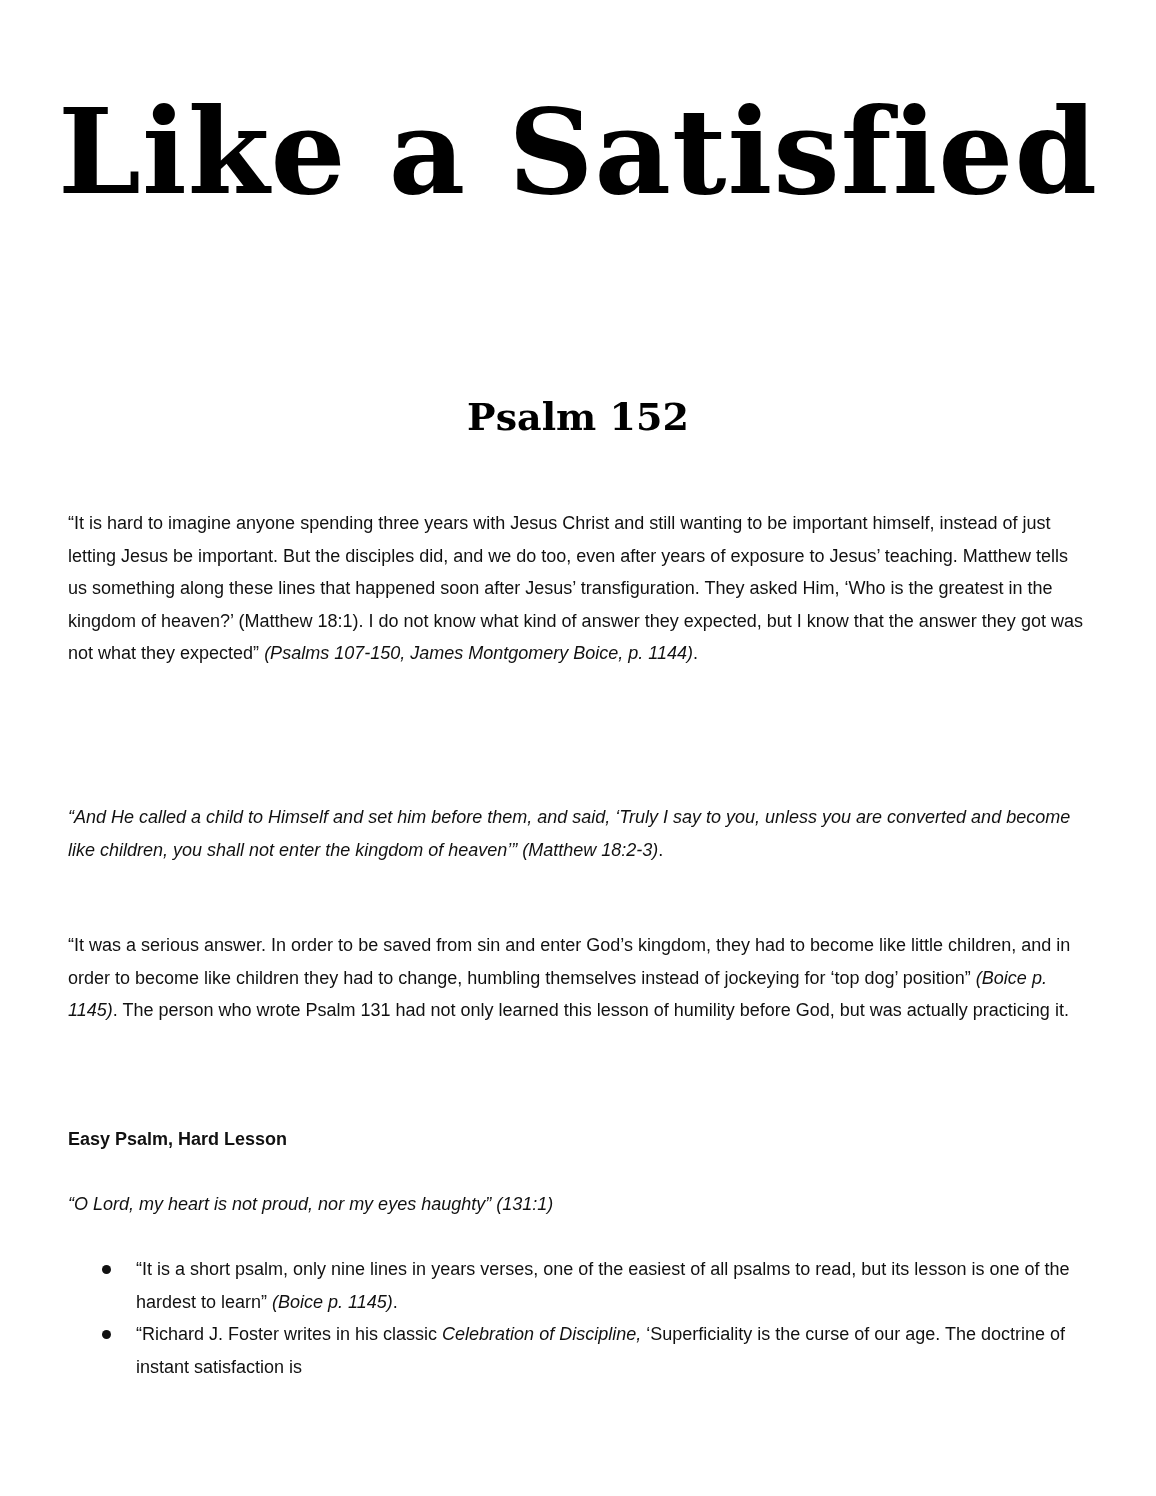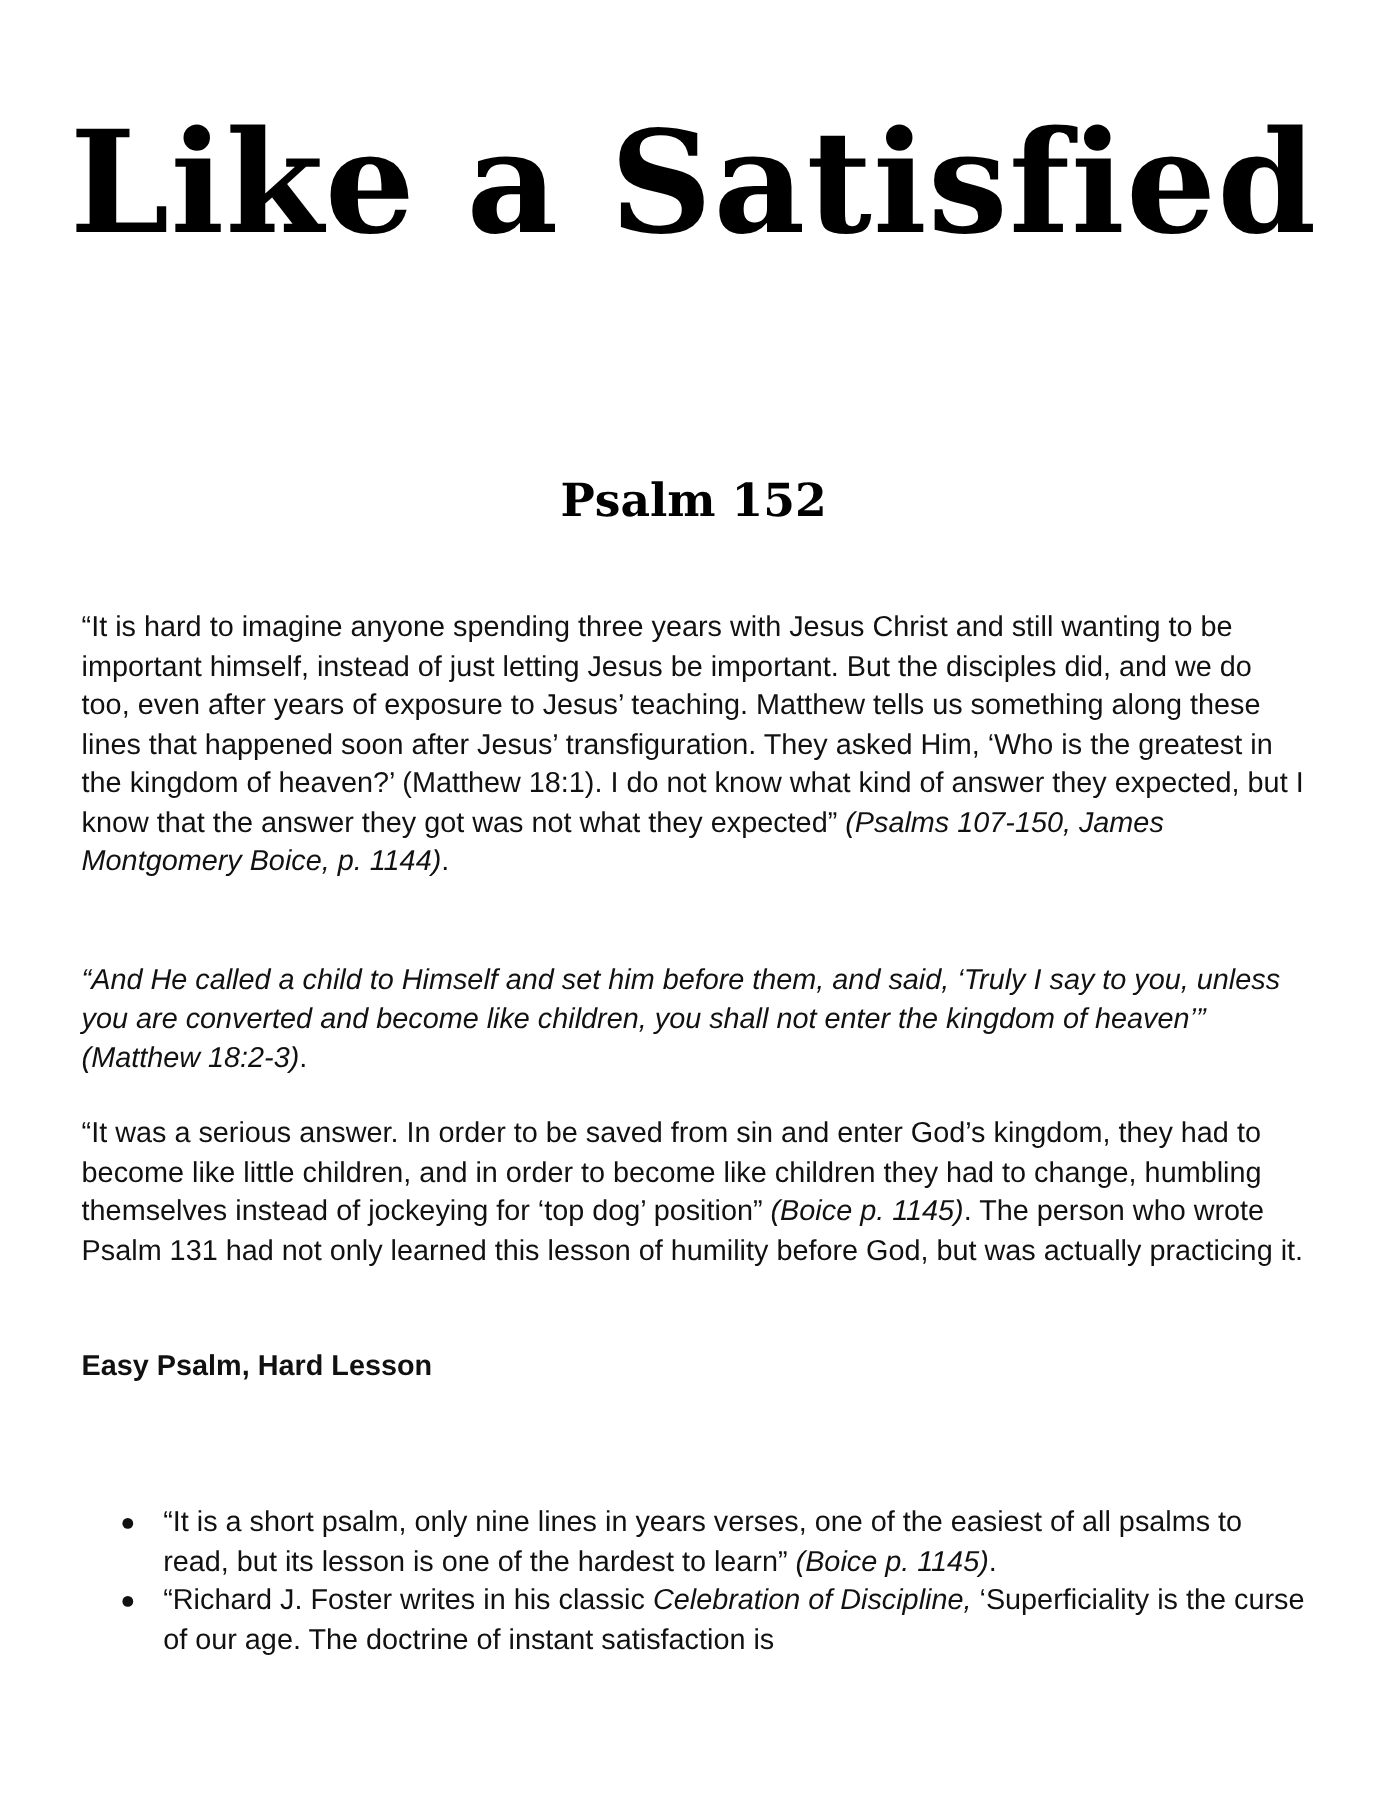--- a/index.html
+++ b/index.html
@@ -11,21 +11,21 @@
       letter-spacing: 1px;
     }
     .title-line1 { top: 82px; font-size: 118px; line-height: 140px; }
     .title-line2 { top: 238px; font-size: 118px; line-height: 140px; }
     .subtitle {
       position: absolute; left: 0; width: 1156px; top: 392px; text-align: center;
       font-family: "DejaVu Serif", serif; font-weight: bold; font-size: 38px; line-height: 50px;
     }
     .body {
       position: absolute; left: 68px; width: 1020px;
-      font-family: "Liberation Sans", sans-serif; font-size: 24px; line-height: 32.5px;
+      font-family: "Liberation Sans", sans-serif; font-size: 18px; line-height: 32.5px;
       color: #111;
     }
     .p1 { top: 507px; }
     .p2 { top: 801px; }
     .p3 { top: 929px; }
     .heading { top: 1123px; font-weight: bold; }
     .verse { top: 1188px; }
     .bullets { top: 1253px; }
     p { margin: 0; }
     .it { font-style: italic; }
@@ -43,20 +43,21 @@
   <div class="subtitle">Psalm 152</div>
 
   <p class="body p1"><span>“It is hard to imagine anyone spending three years with Jesus Christ and still wanting to be important himself, instead of just letting Jesus be important.  But the disciples did, and we do too, even after years of exposure to Jesus’ teaching.  Matthew tells us something along these lines that happened soon after Jesus’ transfiguration.  They asked Him, ‘Who is the greatest in the kingdom of heaven?’ (Matthew 18:1).  I do not know what kind of answer they expected, but I know that the answer they got was not what they expected” </span><span class="it">(Psalms 107-150, James Montgomery Boice, p. 1144)</span><span>.</span></p>
 
   <p class="body p2"><span class="it">“And He called a child to Himself and set him before them, and said, ‘Truly I say to you, unless you are converted and become like children, you shall not enter the kingdom of heaven’” (Matthew 18:2-3)</span><span>.</span></p>
 
   <p class="body p3"><span>“It was a serious answer.  In order to be saved from sin and enter God’s kingdom, they had to become like little children, and in order to become like children they had to change, humbling themselves instead of jockeying for ‘top dog’ position” </span><span class="it">(Boice p. 1145)</span><span>.  The person who wrote Psalm 131 had not only learned this lesson of humility before God, but was actually practicing it.</span></p>
 
   <p class="body heading">Easy Psalm, Hard Lesson</p>
 
+  <p class="body verse it">“O Lord, my heart is not proud, nor my eyes haughty” (131:1)</p>
 
   <div class="body bullets">
     <ul class="list">
       <li>
         <span class="bullet"></span>
         <span>“It is a short psalm, only nine lines in years verses, one of the easiest of all psalms to read, but its lesson is one of the hardest to learn” </span><span class="it">(Boice p. 1145)</span><span>.</span>
       </li>
       <li>
         <span class="bullet"></span>
         <span>“Richard J. Foster writes in his classic </span><span class="it">Celebration of Discipline,</span><span> ‘Superficiality is the curse of our age.  The doctrine of instant satisfaction is</span>

